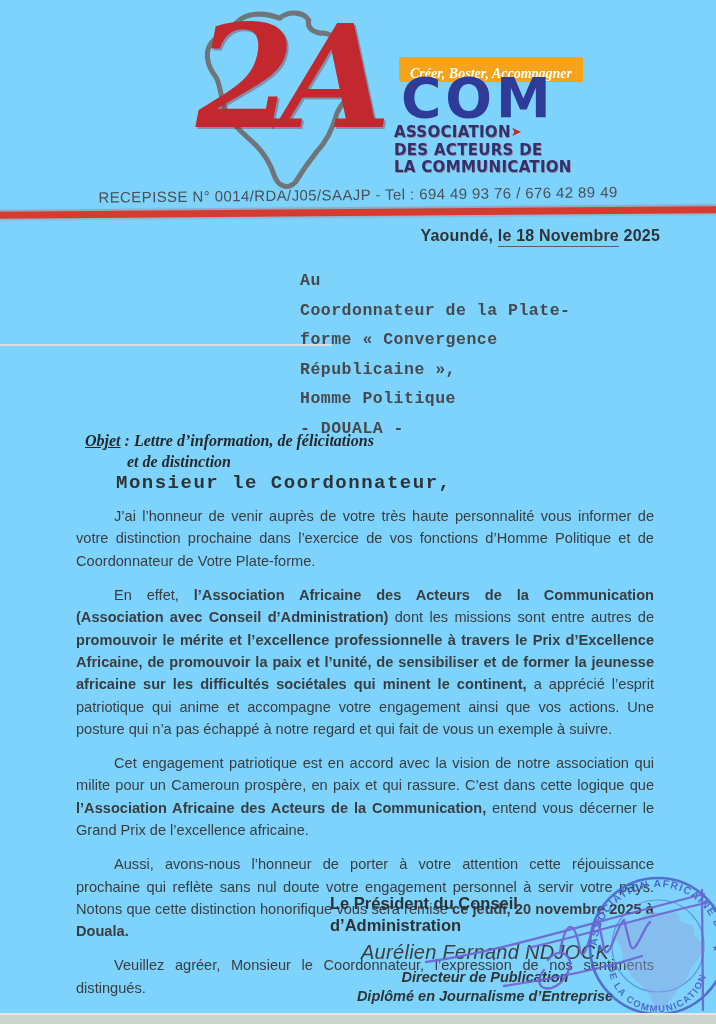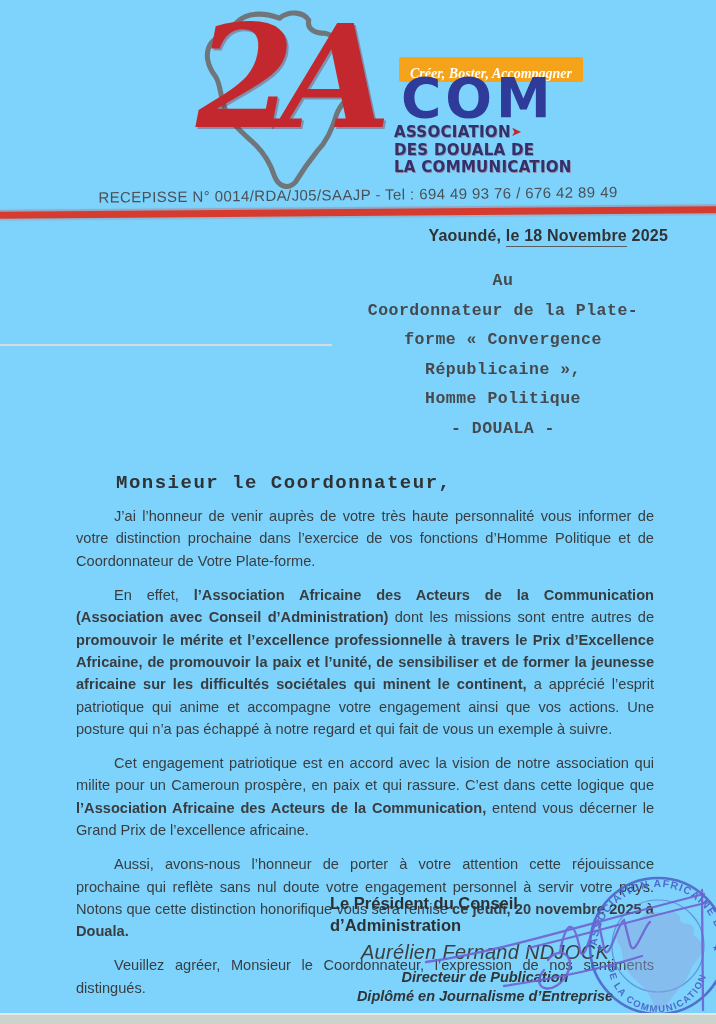--- a/index.html
+++ b/index.html
@@ -40,26 +40,26 @@
     font-size:15px;letter-spacing:.4px;color:#4c5056;
     transform:rotate(-.6deg);
   }
   .red-rule{
     position:absolute;left:-4px;top:209px;width:724px;height:7px;
     background:#d63b2f;transform:rotate(-.45deg);
     box-shadow:0 -2px 1px rgba(214,59,47,.30), 0 2px 1px rgba(214,59,47,.18);
   }
   
   .date-line{
-    position:absolute;right:48px;top:227px;font-size:16px;font-weight:bold;color:#303336;
+    position:absolute;right:56px;top:227px;font-size:16px;font-weight:bold;color:#303336;
     letter-spacing:.2px;
   }
   .date-line .u{border-bottom:1.6px solid #5a5d60;padding-bottom:2px;}
   .recipient{
-    position:absolute;left:300px;top:266px;width:406px;text-align:center;
+    position:absolute;left:300px;top:266px;width:406px;text-align:left;
     font-family:"Liberation Mono",monospace;font-weight:bold;
     font-size:16.5px;line-height:29.5px;color:#46494d;letter-spacing:.5px;
   }
   
   .subject{
     position:absolute;left:85px;top:430px;
     font-family:"Liberation Serif",serif;font-style:italic;font-weight:bold;
     font-size:16px;line-height:21px;color:#26282a;
   }
   .subject .label{text-decoration:underline;}
@@ -113,41 +113,47 @@
   <div class="logo-2a">2A</div>
 
   <div class="tagline">
     <span>Créer, Boster, Accompagner</span>
   </div>
 
   <div class="logo-com">COM</div>
 
   <div class="org-block">
     <div class="org-line"><span>ASSOCIATION</span><span class="africa-mini">➤</span></div>
-    <div class="org-line">DES DOUALA DE</div>
+    <div class="org-line">DES ACTEURS DE</div>
     <div class="org-line">LA COMMUNICATION</div>
   </div>
 
   <div class="recepisse">RECEPISSE N° 0014/RDA/J05/SAAJP - Tel : 694 49 93 76 / 676 42 89 49</div>
 
   <div class="red-rule"></div>
 
   <div class="date-line">
     <span>Yaoundé, </span><span class="u">le 18 Novembre</span><span> 2025</span>
   </div>
 
   <div class="recipient" id="recipient">
       <div>Au</div>
       <div>Coordonnateur de la Plate-</div>
       <div>forme « Convergence</div>
       <div>Républicaine »,</div>
       <div>Homme Politique</div>
       <div>- DOUALA -</div>
     </div>
 
+  <div class="subject">
+    <div>
+      <span class="label">Objet</span><span> : </span><span>Lettre  d’information, de félicitations</span>
+    </div>
+    <div class="line2">et de distinction</div>
+  </div>
 
   <div class="salutation">Monsieur le Coordonnateur,</div>
 
   <div class="body-text" id="paragraphs">
       <p><span>J’ai l’honneur de venir auprès de votre très haute personnalité vous informer de  votre distinction  prochaine dans l’exercice de vos fonctions d’Homme Politique et de Coordonnateur de Votre Plate-forme.</span></p>
       <p><span>En effet, </span><span class="b">l’Association  Africaine des Acteurs de la Communication (Association avec Conseil d’Administration)</span><span>  dont les missions sont entre autres  de </span><span class="b">promouvoir le mérite et l’excellence professionnelle à travers le Prix d’Excellence Africaine, de promouvoir la paix et l’unité, de sensibiliser et de former la jeunesse africaine sur les difficultés sociétales qui minent le continent,</span><span> a apprécié l’esprit patriotique  qui anime et accompagne votre engagement ainsi que vos actions. Une posture qui n’a pas échappé à notre regard et qui fait de vous un exemple à suivre.</span></p>
       <p><span>Cet engagement patriotique est en accord avec la vision de  notre association qui milite pour un Cameroun prospère, en paix  et qui rassure. C’est dans cette logique que </span><span class="b">l’Association Africaine des Acteurs de la Communication,</span><span> entend  vous décerner le  Grand Prix de l’excellence africaine.</span></p>
       <p><span>Aussi, avons-nous  l’honneur de porter à votre attention cette réjouissance prochaine qui reflète sans nul doute votre engagement personnel à servir votre pays. Notons que cette distinction honorifique vous sera remise </span><span class="b">ce jeudi, 20 novembre 2025 à Douala.</span></p>
       <p><span>Veuillez agréer, Monsieur le Coordonnateur, l’expression de nos sentiments distingués.</span></p>
     </div>

